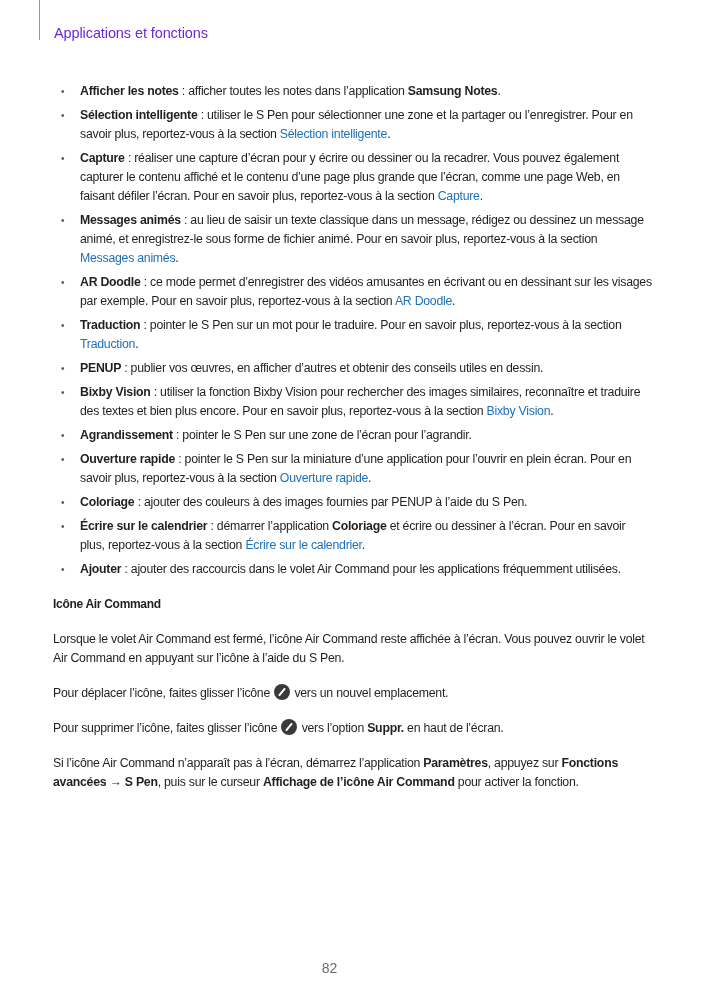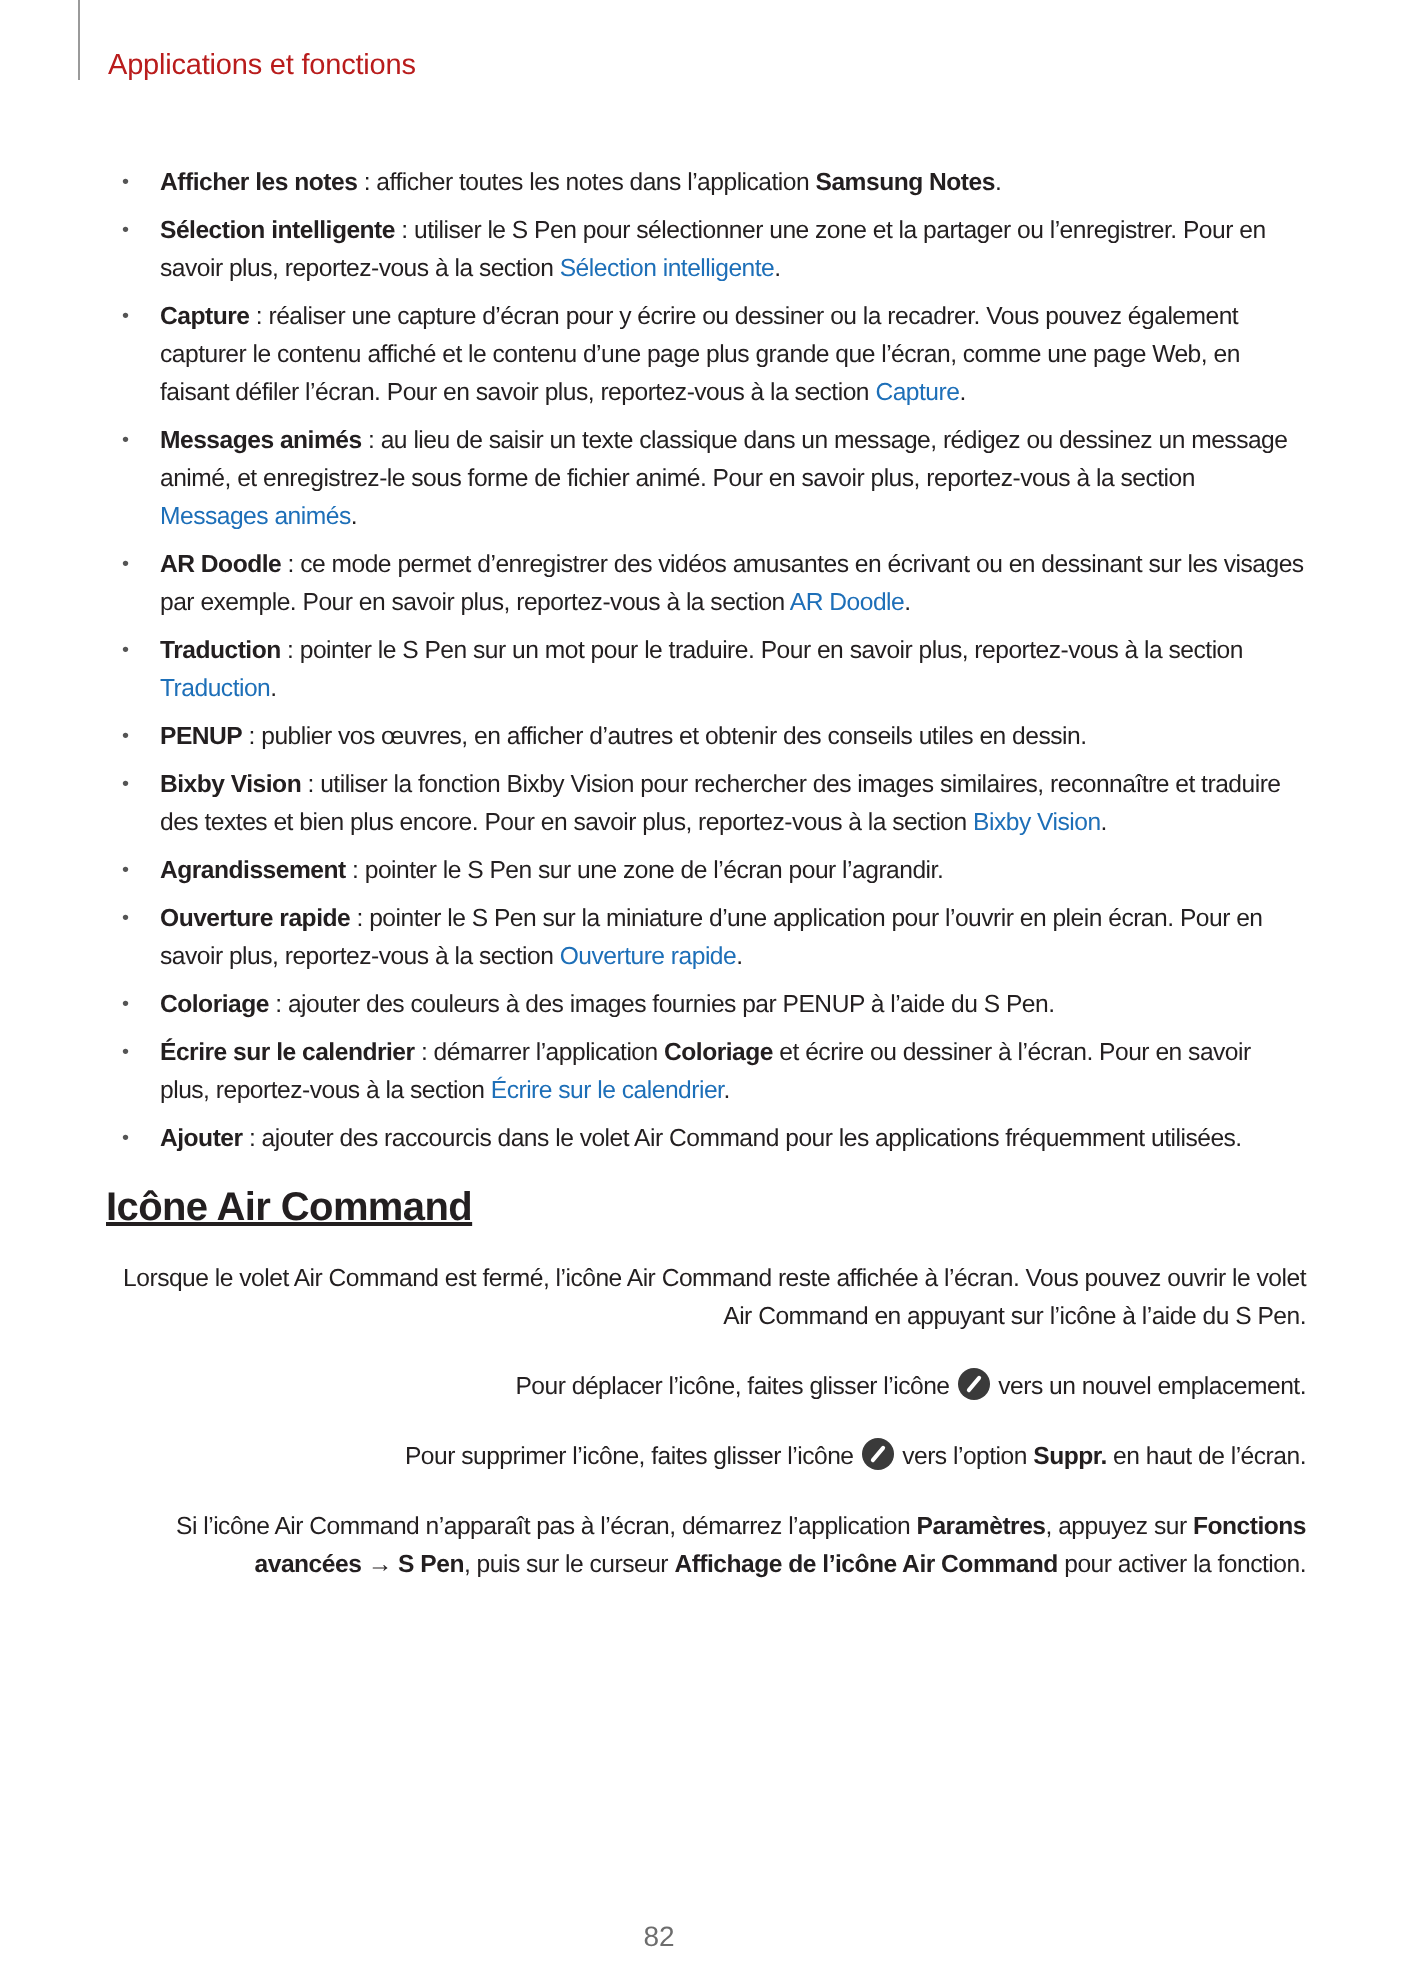--- a/index.html
+++ b/index.html
@@ -1,29 +1,29 @@
 <!DOCTYPE html>
 <html><head>
   <meta charset="utf-8">
   <style>
     html, body { margin: 0; padding: 0; background: #ffffff; }
     body {
       width: 703px; height: 994px; position: relative; overflow: hidden;
       font-family: "Liberation Sans", sans-serif; color: #231f20;
     }
     .header-rule { position: absolute; left: 39px; top: 0; width: 1px; height: 40px; background: #9a9a9a; }
-    .header-title { position: absolute; left: 54px; top: 25px; font-size: 14.5px; color: #b91c1c; letter-spacing: -0.1px; }
+    .header-title { position: absolute; left: 54px; top: 25px; font-size: 14.5px; color: #6d28d9; letter-spacing: -0.1px; }
     .content { position: absolute; left: 53px; top: 82px; width: 600px; font-size: 12.3px; line-height: 19px; letter-spacing: -0.25px; }
     ul.features { list-style: none; margin: 0; padding: 0; }
     ul.features li { position: relative; padding-left: 27px; margin-bottom: 5px; }
     ul.features li .bullet { position: absolute; left: 8px; top: 0; color: #555; font-size: 10px; }
     b { font-weight: bold; }
     .link { color: #1d6fb8; }
-    h2.section-title { font-size: 20px; font-weight: bold; margin: 16px 0 7px 0; letter-spacing: -0.3px; text-decoration: underline; }
-    p { margin: 16px 0 5px 0; text-align: right; }
+    h2.section-title { font-size: 12px; font-weight: bold; margin: 16px 0 7px 0; letter-spacing: -0.3px; }
+    p { margin: 16px 0 5px 0; }
     .pen-icon { display: inline-block; width: 16px; height: 16px; border-radius: 50%; background: #3a3a3a; vertical-align: -3px; position: relative; margin: 0 1px; }
     .pen-icon::after { content: ""; position: absolute; left: 7px; top: 3px; width: 2px; height: 10px; background: #ffffff; transform: rotate(40deg); border-radius: 1px; }
     .page-number { position: absolute; left: 0; width: 659px; top: 960px; text-align: center; font-size: 14px; color: #6d6d6d; }
   </style>
 </head>
 <body>
 
 <div class="header-rule"></div>
 <div class="header-title">Applications et fonctions</div>
 

